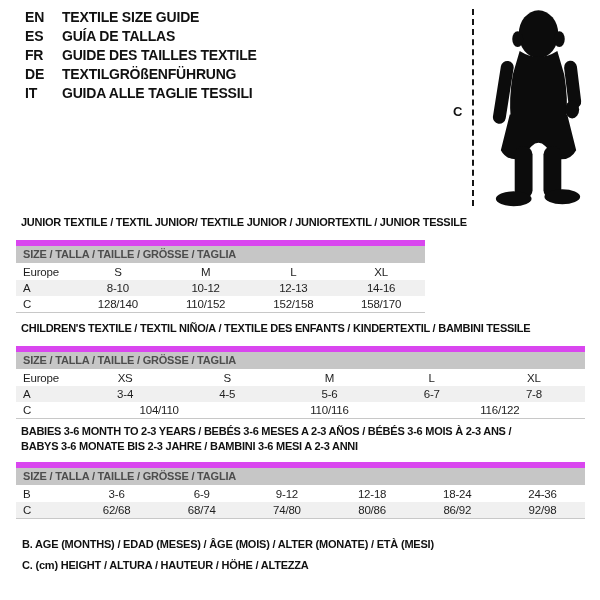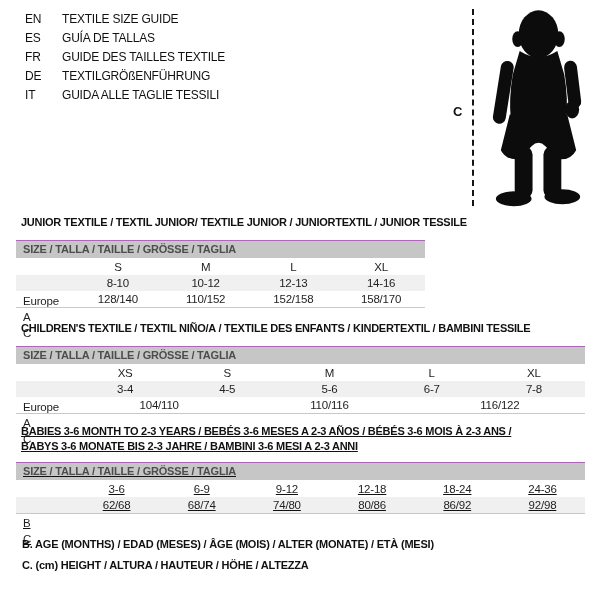--- a/index.html
+++ b/index.html
@@ -4,48 +4,48 @@
 <style>
   html,body { margin:0; padding:0; background:#ffffff; }
   .canvas {
     position:relative; width:600px; height:600px; background:#ffffff;
     font-family:"Liberation Sans", sans-serif; color:#111; overflow:hidden;
     -webkit-font-smoothing:antialiased;
   }
 
   
   .lang-block { position:absolute; left:25px; top:9px; }
-  .lang-row { display:flex; height:19px; align-items:center;
-              font-weight:normal; font-size:12px; letter-spacing:-0.2px; }
+  .lang-row { display:flex; height:19px; 
+              font-weight:bold; font-size:14px; letter-spacing:-0.2px; }
   .lang-code { width:37px; flex:0 0 37px; }
 
   
   .figure { position:absolute; left:440px; top:5px; width:158px; height:208px; }
   .figure-c { position:absolute; left:13px; top:99px; font-weight:bold; font-size:13px; }
   .dash-line { position:absolute; left:32px; top:4px; height:197px;
                border-left:2px dashed #141414; }
   .baby-svg { position:absolute; left:42px; top:2px; width:114px; height:203px; }
 
   
   .section { position:absolute; left:16px; }
   .s1 { top:216px; width:409px; }
   .s2 { top:322px; width:569px; }
-  .s3 { top:424px; width:569px;text-decoration:underline; }
+  .s3 { top:424px; width:569px; }
   .sec-title { font-weight:bold; font-size:11px; letter-spacing:-0.25px;
                line-height:13px; margin:0 0 11px 5px; white-space:nowrap; }
   .s3 .sec-title { white-space:normal; max-width:505px; line-height:15px; margin-bottom:8px; }
 
-  .table { border-top:1px solid #d946ef; border-bottom:1px solid #c8c8c8; }
+  .table { border-top:6px solid #d946ef; border-bottom:1px solid #c8c8c8; }
   .thead { background:#c6c6c6; color:#4d4d4d; font-weight:bold; font-size:11px;
            height:17px; line-height:17px; padding-left:7px; letter-spacing:-0.2px;
            margin-bottom:1px; }
   .trow { display:flex; height:16px; line-height:16px; font-size:11.5px;
           letter-spacing:-0.2px; color:#1e1e1e; }
   .trow.alt { background:#f0f0f0; }
-  .tlabel { width:51px; flex:0 0 51px; padding-left:7px;margin-top:34px; }
+  .tlabel { width:51px; flex:0 0 51px; padding-left:7px; }
   .tcell { flex:1; text-align:center; }
 
   
   .legend { position:absolute; left:22px; top:534px; }
   .legend-line { font-weight:bold; font-size:11px; letter-spacing:-0.2px;
                  line-height:21px; white-space:nowrap; }
 </style>
 </head>
 <body>
 

